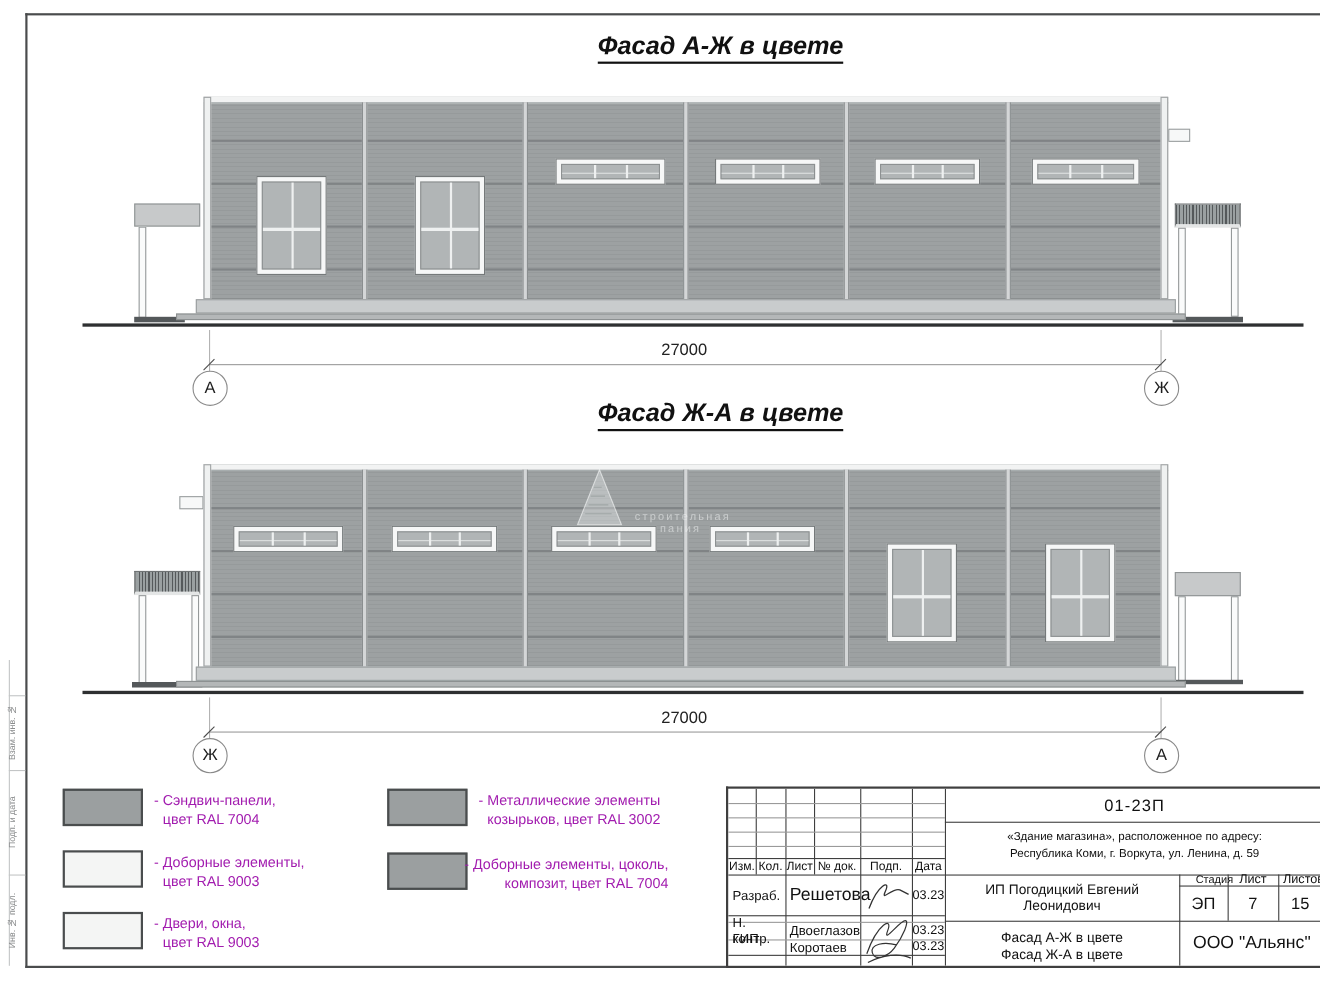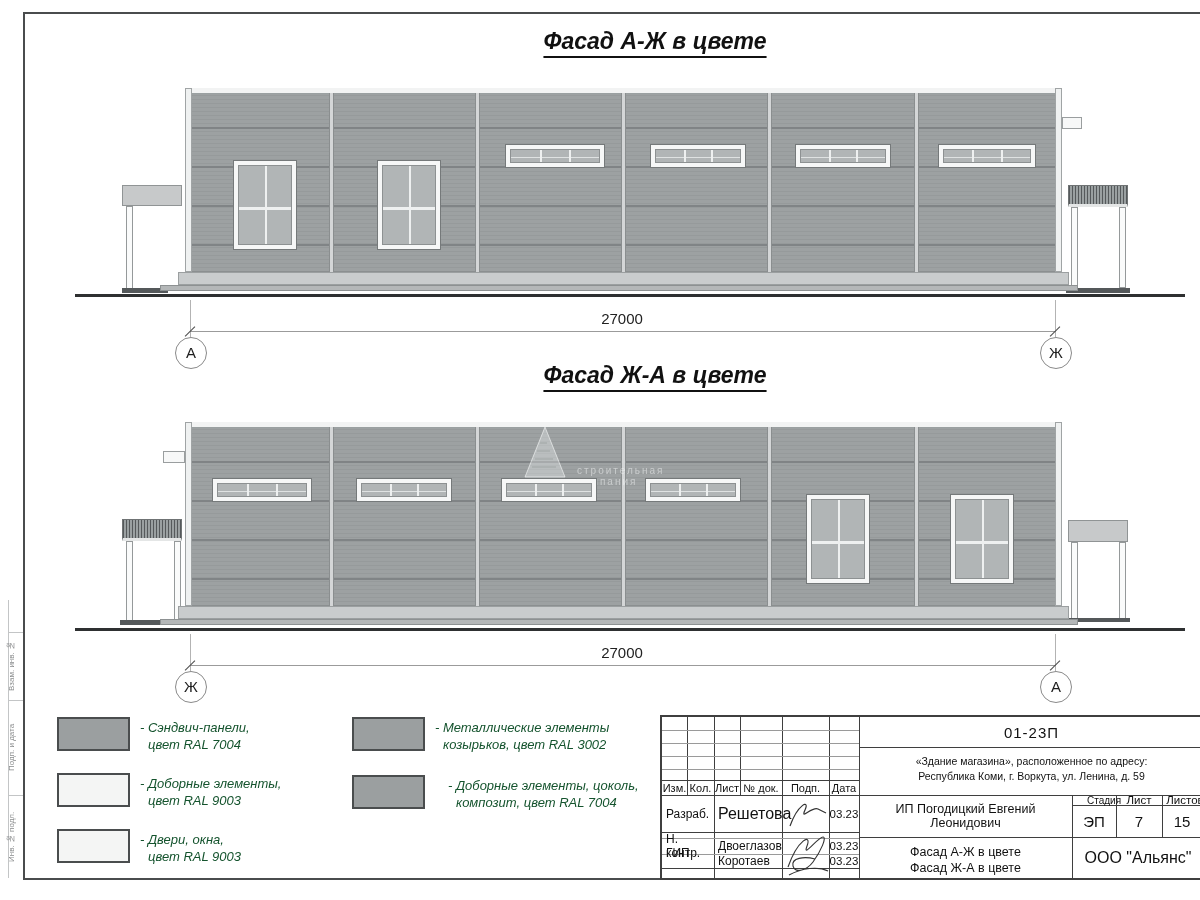--- a/index.html
+++ b/index.html
@@ -41,21 +41,21 @@
   .dimlabel{font-size:15px;color:#222;text-align:center;}
   .axis{width:30px;height:30px;border:1px solid #8a8a8a;border-radius:50%;background:#fff;
        text-align:center;line-height:30px;font-size:15px;color:#1d1d1d;}
   
   .wm-name{font-size:30px;font-weight:bold;letter-spacing:7px;color:rgba(248,250,250,0.55);}
   .wm-sub{font-size:10px;letter-spacing:2px;color:rgba(248,250,250,0.50);}
   
   .sw{box-sizing:border-box;border:2px solid #4a4d4e;}
   .sw-gray{background:#9b9fa0;}
   .sw-white{background:#f4f5f4;}
-  .leg{font-size:13px;line-height:17px;color:#14532d;font-style:italic;}
+  .leg{font-size:13px;line-height:17px;color:#a21caf;}
   .leg .l2{padding-left:8px;}
   
   .tb{position:absolute;left:660px;top:715px;width:542px;height:165px;
       border:2px solid #3f3f3f;border-right:none;box-sizing:border-box;background:#fff;overflow:hidden;}
   .tb .vl{position:absolute;width:1px;background:#3f3f3f;}
   .tb .hl{position:absolute;height:1px;background:#3f3f3f;}
   .tb .thin{background:#9a9a9a;}
   .tbt{position:absolute;display:flex;align-items:center;justify-content:center;text-align:center;color:#111;}
   .tbl{position:absolute;display:flex;align-items:center;color:#111;}
 </style>
@@ -257,21 +257,21 @@
 <div class="abs leg" style="left:140px;top:831px;">
   <div>- Двери, окна,</div>
   <div class="l2">цвет RAL 9003</div>
 </div>
 <div class="abs sw sw-gray" style="left:352px;top:717px;width:73px;height:34px;"></div>
 <div class="abs leg" style="left:435px;top:719px;">
   <div>- Металлические элементы</div>
   <div class="l2">козырьков, цвет RAL 3002</div>
 </div>
 <div class="abs sw sw-gray" style="left:352px;top:775px;width:73px;height:34px;"></div>
-<div class="abs leg" style="left:448px;top:777px;">
+<div class="abs leg" style="left:422px;top:777px;text-align:right;">
   <div>- Доборные элементы, цоколь,</div>
   <div class="l2">композит, цвет RAL 7004</div>
 </div>
 
 <div class="tb">
 
   <div class="vl" style="left:25px;top:0;height:78px;"></div>
   <div class="vl" style="left:52px;top:0;height:161px;"></div>
   <div class="vl" style="left:78px;top:0;height:78px;"></div>
   <div class="vl" style="left:120px;top:0;height:161px;"></div>

